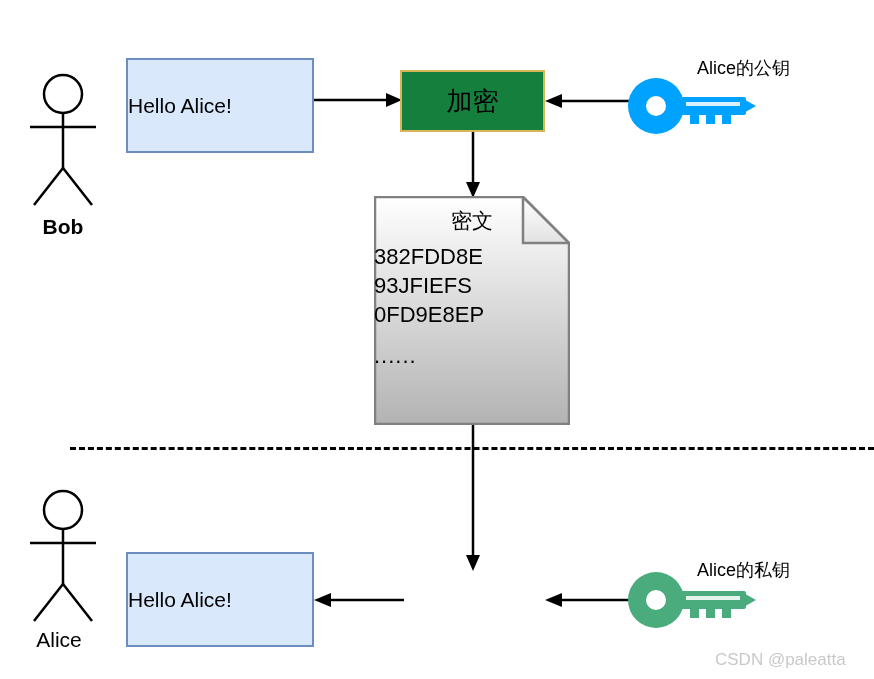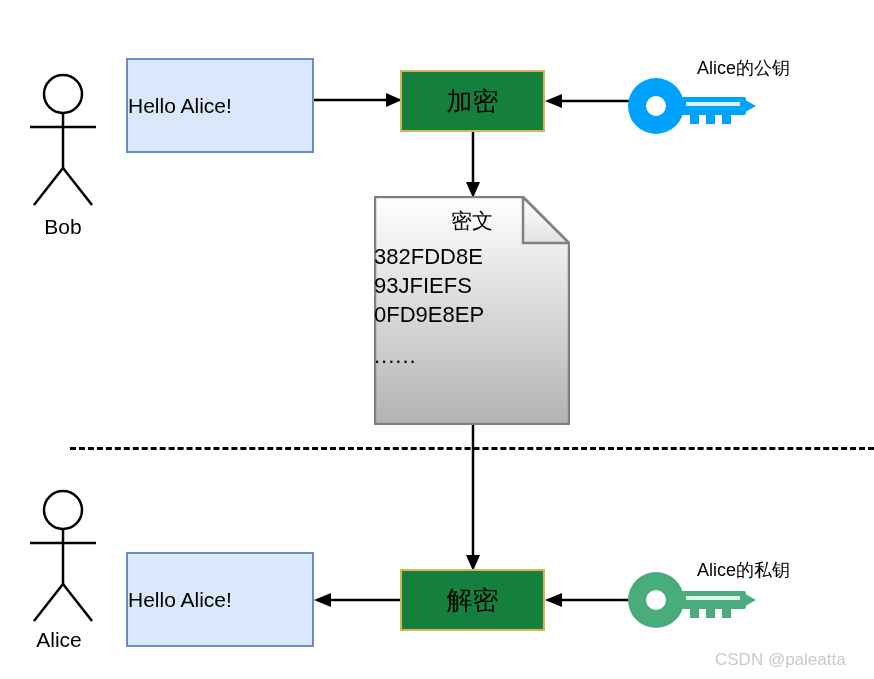--- a/index.html
+++ b/index.html
@@ -108,21 +108,21 @@
 
   <div class="abs" style="left:18px; top:72px; width:90px; height:135px;">
     <svg width="90" height="135" viewBox="0 0 90 135">
       <circle cx="45" cy="22" r="19" fill="none" stroke="#000" stroke-width="2.5"></circle>
       <line x1="45" y1="41" x2="45" y2="96" stroke="#000" stroke-width="2.5"></line>
       <line x1="12" y1="55" x2="78" y2="55" stroke="#000" stroke-width="2.5"></line>
       <line x1="45" y1="96" x2="16" y2="133" stroke="#000" stroke-width="2.5"></line>
       <line x1="45" y1="96" x2="74" y2="133" stroke="#000" stroke-width="2.5"></line>
     </svg>
   </div>
-  <div class="abs actor-label" style="left:18px; top:215px; width:90px;">Bob</div>
+  <div class="abs actor-label" style="left:18px; top:215px; width:90px;font-weight:bold;">Bob</div>
 
   <div class="abs msg-box" style="left:126px; top:58px; width:188px; height:95px;">
     <span>Hello Alice!</span>
   </div>
 
   <div class="abs" style="left:314px; top:88px; width:90px; height:24px;">
     <svg width="90" height="24" viewBox="0 0 90 24">
       <line x1="0" y1="12" x2="76" y2="12" stroke="#000" stroke-width="2.5"></line>
       <polygon points="88,12 72,5 72,19" fill="#000"></polygon>
     </svg>
@@ -210,23 +210,20 @@
     <span>Hello Alice!</span>
   </div>
 
   <div class="abs" style="left:314px; top:588px; width:90px; height:24px;">
     <svg width="90" height="24" viewBox="0 0 90 24">
       <line x1="90" y1="12" x2="14" y2="12" stroke="#000" stroke-width="2.5"></line>
       <polygon points="0,12 17,5 17,19" fill="#000"></polygon>
     </svg>
   </div>
 
-  <div class="abs proc-box" style="left:400px; top:569px; width:145px; height:62px;">
-    <span>解密</span>
-  </div>
 
   <div class="abs" style="left:545px; top:588px; width:100px; height:24px;">
     <svg width="100" height="24" viewBox="0 0 100 24">
       <line x1="100" y1="12" x2="14" y2="12" stroke="#000" stroke-width="2.5"></line>
       <polygon points="0,12 17,5 17,19" fill="#000"></polygon>
     </svg>
   </div>
 
   <div class="abs" style="left:628px; top:572px; width:128px; height:56px;">
     <svg width="128" height="56" viewBox="0 0 128 56">

